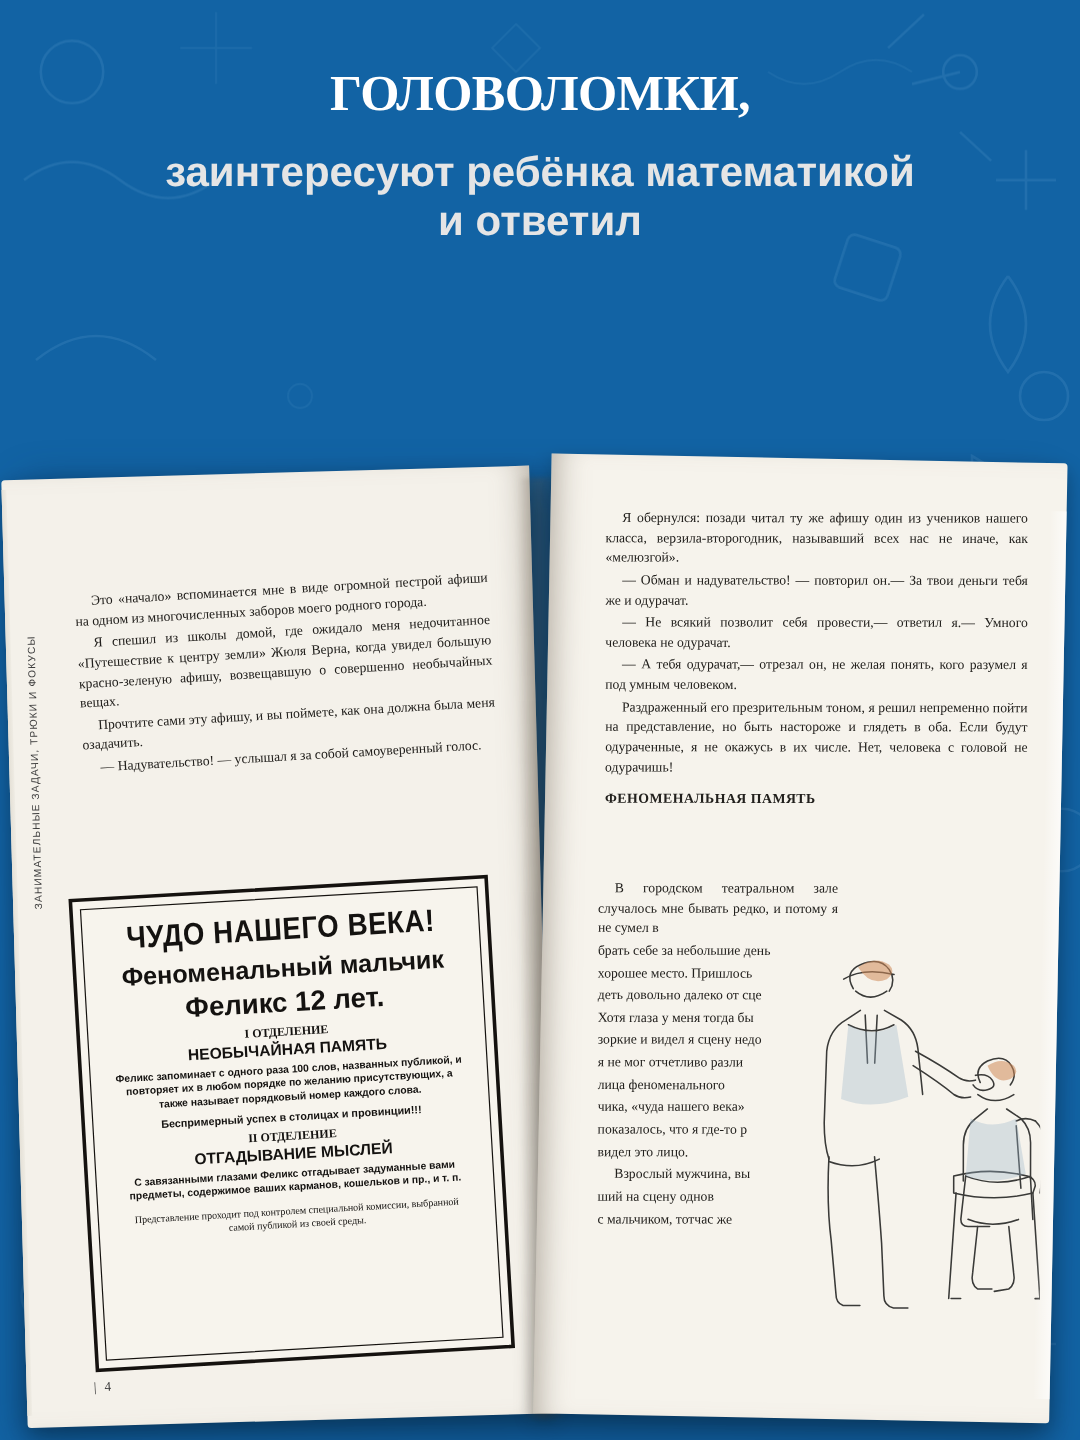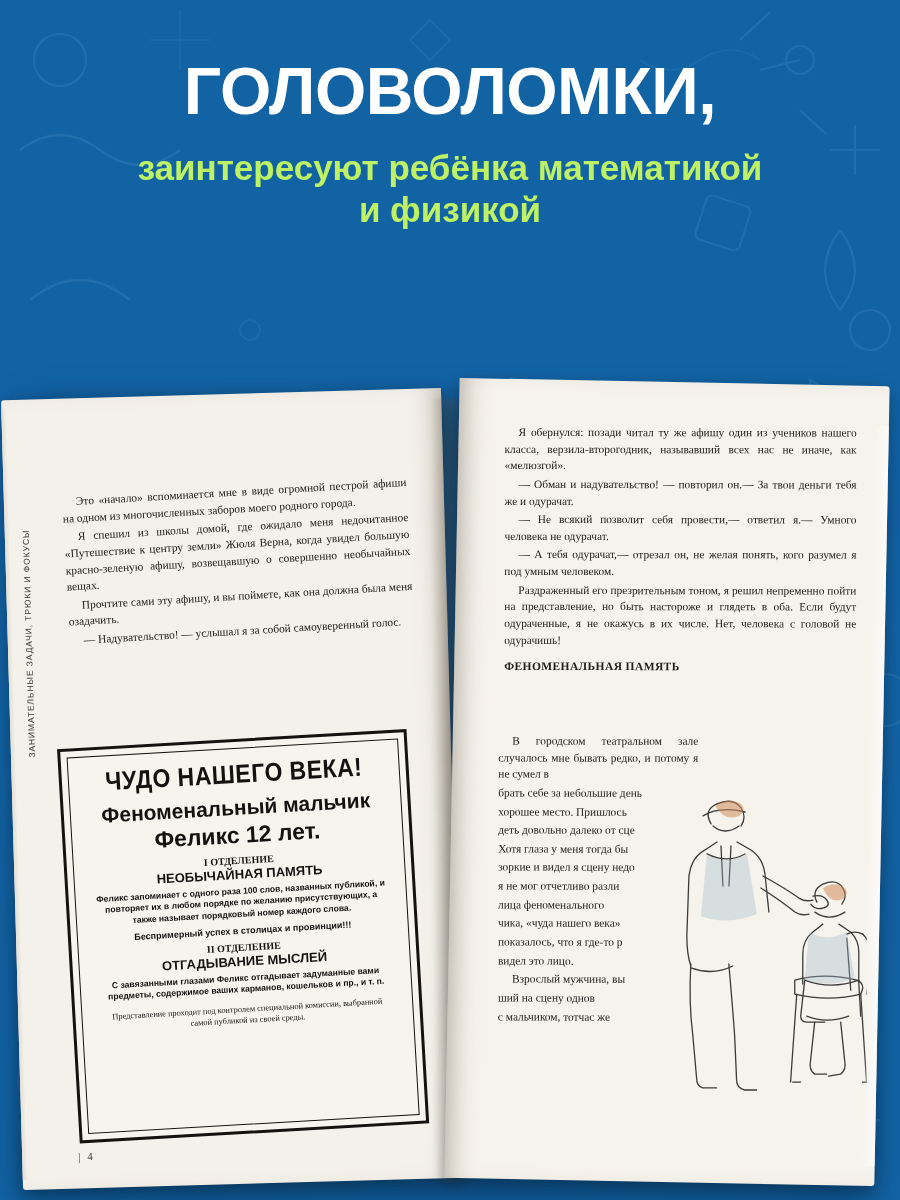--- a/index.html
+++ b/index.html
@@ -36,33 +36,34 @@
     position: absolute;
     top: 58px;
     left: 0;
     width: 900px;
     text-align: center;
     color: #ffffff;
     z-index: 5;
   }
   .headline {
     font-weight: bold;
-    font-size: 66px;
+    font-size: 42px;
     line-height: 1.02;
     letter-spacing: -0.5px;
     margin: 0 40px;
     text-transform: uppercase;
+    font-family: Liberation Serif, serif;
   }
   .headline .l2 { display:block; }
   .subline {
     font-weight: bold;
     font-size: 35px;
     line-height: 1.18;
     margin: 22px 90px 0 90px;
-    color: #bef264;
+    color: #e5e5e5;
   }
   .subline .s2 { display:block; }
 
   
   .book {
     position: absolute;
     left: -18px;
     top: 372px;
     width: 936px;
     height: 830px;
@@ -308,21 +309,21 @@
       <path d="M430 20 l20 20 l-20 20 l-20 -20 z"></path>
     </g>
   </svg>
 
   <div class="headline-wrap">
     <div class="headline">
       <span class="l1">ГОЛОВОЛОМКИ,</span>
     </div>
     <div class="subline">
       <span>заинтересуют ребёнка математикой</span>
-      <span class="s2">и физикой</span>
+      <span class="s2">и ответил</span>
     </div>
   </div>
 
   <div class="book">
     <div class="book-shadow"></div>
 
     <div class="page-left">
       <div class="edge"></div>
 
       <div class="running-title">ЗАНИМАТЕЛЬНЫЕ ЗАДАЧИ, ТРЮКИ И ФОКУСЫ</div>

